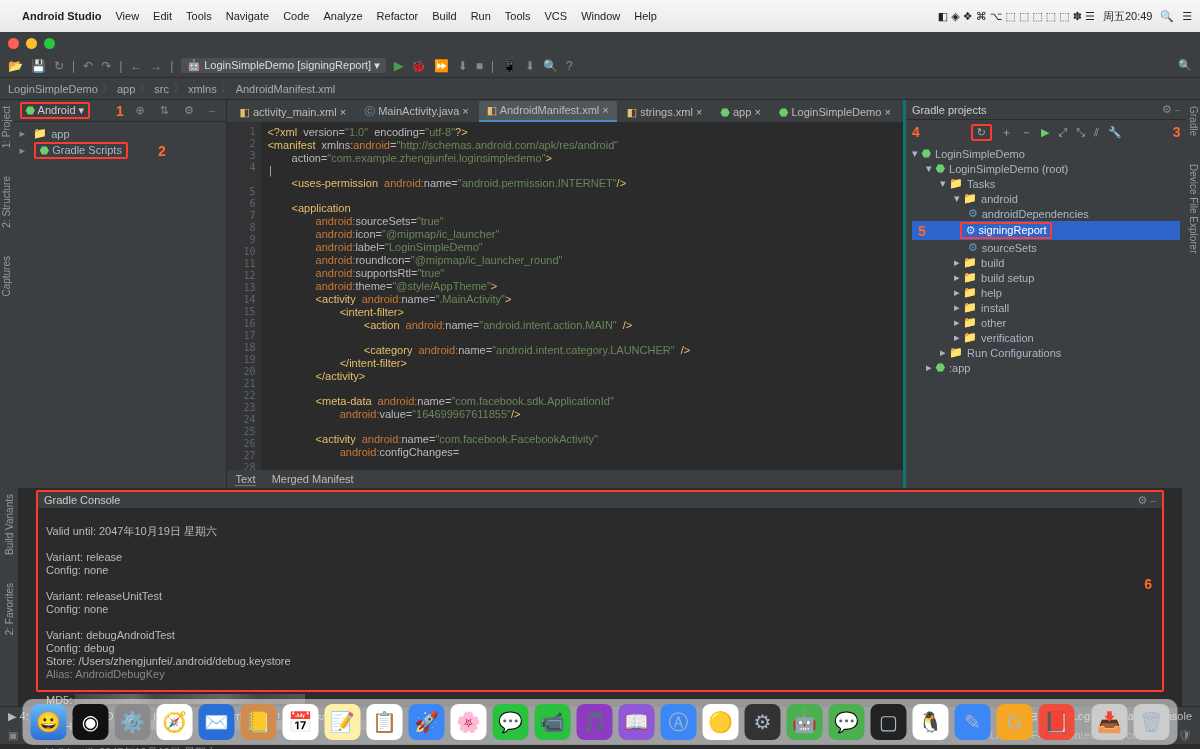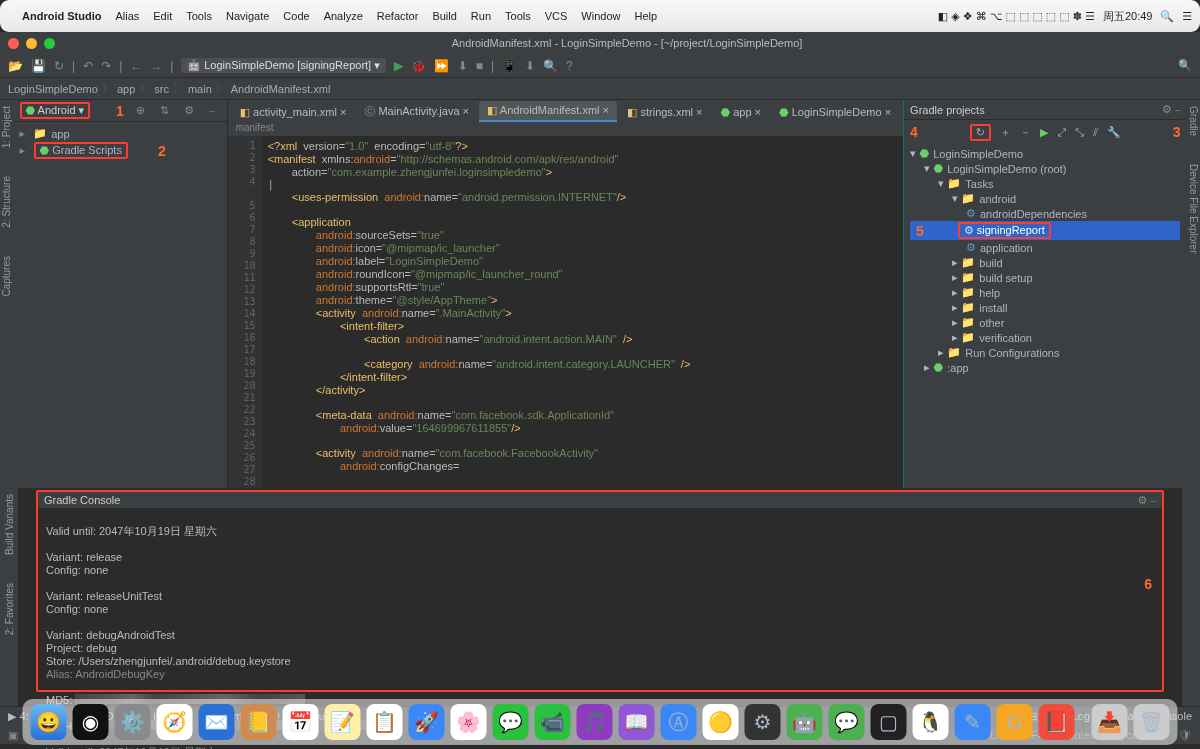--- a/index.html
+++ b/index.html
@@ -1,19 +1,19 @@
 <!DOCTYPE html>
 <html><head>
 <meta charset="utf-8">
 <style>
 * { margin:0; padding:0; box-sizing:border-box; font-family:-apple-system,Helvetica,Arial,sans-serif; font-size:11px; }
 body { background:#2b2b2b; color:#a9b7c6; width:1200px; height:749px; overflow:hidden; position:relative; }
 
 
-.mac-menu { height:20px; background:linear-gradient(#f8f8f8,#e8e8e8); display:flex; align-items:center; padding:16px 8px; color:#222; gap:14px;border-radius:9px; }
+.mac-menu { height:20px; background:linear-gradient(#f8f8f8,#e8e8e8); display:flex; align-items:center; padding:16px 8px; color:#222; gap:14px; }
 .mac-menu .apple { font-size:13px; }
 .mac-menu .right { margin-left:auto; display:flex; gap:8px; align-items:center; }
 
 
 .titlebar { height:22px; background:#3c3f41; display:flex; align-items:center; padding:0 8px; gap:7px; }
 .dot { width:11px; height:11px; border-radius:50%; }
 .dot.r{background:#ff5f57}.dot.y{background:#febc2e}.dot.g{background:#28c840}
 .titlebar .ttl { margin:0 auto; color:#bbb; }
 
 
@@ -48,21 +48,21 @@
 .tab { padding:3px 8px; background:#3c3f41; color:#bbb; border-top-left-radius:3px; border-top-right-radius:3px; white-space:nowrap;}
 .tab.active{ background:#515658; border-bottom:2px solid #4a88c7;}
 .tab .cirico { color:#e8bf6a;}
 .code { flex:1; display:flex; overflow:hidden;}
 .gutter { width:34px; background:#313335; text-align:right; padding:4px 6px 0 0; color:#606366; font-family:Menlo,monospace; font-size:10px; line-height:12px;}
 pre.src { flex:1; padding:4px 0 0 6px; font-family:Menlo,monospace; font-size:10px; line-height:12px; color:#a9b7c6; white-space:pre; overflow:hidden;}
 .k{color:#cc7832}.s{color:#6a8759}.a{color:#bababa}.t{color:#e8bf6a}
 .subtabs{ height:18px; background:#3c3f41; display:flex; align-items:center; padding:0 8px; gap:16px; font-size:10px; color:#bbb;}
 .subtabs .act{ border-bottom:1px solid #777;}
 
-.gradle { width:376px; background:#3c3f41; border-left:1px solid #0f766e;}
+.gradle { width:376px; background:#3c3f41; border-left:3px solid #0f766e;}
 .gradle .hdr{ height:20px; display:flex; align-items:center; padding:0 6px; color:#ccc; border-bottom:1px solid #2b2b2b;}
 .gradle .hdr .gear{margin-left:auto;color:#888}
 .gtoolbar{ height:24px; display:flex; align-items:center; padding:0 6px; gap:9px; color:#aaa;}
 .gtoolbar span{cursor:pointer;}
 .gtree{ padding:2px 6px;}
 .gtree .row{ display:flex; align-items:center; gap:4px; padding:1px 0;}
 .gtree .ind1{padding-left:14px}.gtree .ind2{padding-left:28px}.gtree .ind3{padding-left:42px}.gtree .ind4{padding-left:56px}
 .gtree .sel{ background:#2f65ca; color:#fff; }
 .gear-g{color:#6ccf6c}
 
@@ -85,21 +85,21 @@
 .dock{ position:absolute; bottom:4px; left:50%; transform:translateX(-50%); height:46px; background:rgba(240,240,240,0.55); border-radius:10px; display:flex; align-items:center; padding:0 8px; gap:6px; }
 .dockico{ width:36px; height:36px; border-radius:8px; display:flex; align-items:center; justify-content:center; font-size:20px;}
 .dsep{width:1px;height:32px;background:#999;margin:0 2px;}
 </style>
 </head>
 <body>
 
 <div class="mac-menu">
   <span class="apple"></span>
   <b>Android Studio</b>
-  <span>Alias</span>
+  <span>View</span>
   <span>Edit</span>
   <span>Tools</span>
   <span>Navigate</span>
   <span>Code</span>
   <span>Analyze</span>
   <span>Refactor</span>
   <span>Build</span>
   <span>Run</span>
   <span>Tools</span>
   <span>VCS</span>
@@ -110,21 +110,20 @@
     <span>周五20:49</span>
     <span>🔍</span>
     <span>☰</span>
   </div>
 </div>
 
 <div class="titlebar">
   <span class="dot r"></span>
   <span class="dot y"></span>
   <span class="dot g"></span>
-  <span class="ttl">AndroidManifest.xml - LoginSimpleDemo - [~/project/LoginSimpleDemo]</span>
 </div>
 
 <div class="toolbar">
   <span class="ico">📂</span>
   <span class="ico">💾</span>
   <span class="ico">↻</span>
   <span class="ico">|</span>
   <span class="ico">↶</span>
   <span class="ico">↷</span>
   <span class="ico">|</span>
@@ -145,21 +144,21 @@
   <span class="search-right">🔍</span>
 </div>
 
 <div class="crumb">
   <span>LoginSimpleDemo</span>
     <span class="sep">〉</span>
   <span>app</span>
     <span class="sep">〉</span>
   <span>src</span>
     <span class="sep">〉</span>
-  <span>main</span>
+  <span>xmlns</span>
     <span class="sep">〉</span>
   <span>AndroidManifest.xml</span>
 </div>
 
 <div class="main">
   <div class="sidetabs-l">
     <span>1: Project</span>
     <span>2: Structure</span>
     <span>Captures</span>
   </div>
@@ -186,21 +185,20 @@
 
   <div class="editor">
     <div class="tabs">
       <div class="tab"><span class="cirico">◧</span> <span>activity_main.xml</span> ×</div>
       <div class="tab"><span style="color:#6897bb">ⓒ</span> <span>MainActivity.java</span> ×</div>
       <div class="tab active"><span class="cirico">◧</span> <span>AndroidManifest.xml</span> ×</div>
       <div class="tab"><span class="cirico">◧</span> <span>strings.xml</span> ×</div>
       <div class="tab"><span style="color:#6ccf6c">⬣</span> <span>app</span> ×</div>
       <div class="tab"><span style="color:#6ccf6c">⬣</span> <span>LoginSimpleDemo</span> ×</div>
     </div>
-    <div style="height:14px;background:#3c3f41;padding:0 8px;color:#888;font-size:10px;">manifest</div>
     <div class="code">
       <div class="gutter">1<br>2<br>3<br>4<br><br>5<br>6<br>7<br>8<br>9<br>10<br>11<br>12<br>13<br>14<br>15<br>16<br>17<br>18<br>19<br>20<br>21<br>22<br>23<br>24<br>25<br>26<br>27<br>28<br>29<br>30<br>31<br>32<br>33<br>34<br>35<br>36<br>37<br>38</div>
 <pre class="src"><span class="t">&lt;?xml</span> <span class="a">version=</span><span class="s">"1.0"</span> <span class="a">encoding=</span><span class="s">"utf-8"</span><span class="t">?&gt;</span>
 <span class="t">&lt;manifest</span> <span class="a">xmlns:</span><span class="k">android</span><span class="a">=</span><span class="s">"http://schemas.android.com/apk/res/android"</span>
     <span class="a">action=</span><span class="s">"com.example.zhengjunfei.loginsimpledemo"</span><span class="t">&gt;</span>
 |
     <span class="t">&lt;uses-permission</span> <span class="k">android:</span><span class="a">name=</span><span class="s">"android.permission.INTERNET"</span><span class="t">/&gt;</span>
 
     <span class="t">&lt;application</span>
         <span class="k">android:</span><span class="a">sourceSets=</span><span class="s">"true"</span>
@@ -228,20 +226,24 @@
             
             
             
                   
                   
                   
                   
             
         </pre>
     </div>
+    <div class="subtabs">
+      <span class="act">Text</span>
+      <span>Merged Manifest</span>
+    </div>
   </div>
 
   <div class="gradle">
     <div class="hdr">
       <span>Gradle projects</span>
       <span class="gear">⚙ ⎯</span>
     </div>
     <div class="gtoolbar">
       <span class="callout" style="margin-right:auto">4</span>
       <span class="box4">↻</span>
@@ -278,21 +280,21 @@
       <div class="row ind4">
           <span style="color:#6897bb">⚙</span>
           <span>androidDependencies</span>
         </div>
       <div class="row ind4 sel">
         <span class="callout" style="color:#ff6a2e;margin-left:-50px;margin-right:30px">5</span>
         <span class="box5" style="border-color:#ff3b30"><span style="color:#cde">⚙</span> <span>signingReport</span></span>
       </div>
       <div class="row ind4">
           <span style="color:#6897bb">⚙</span>
-          <span>application</span>
+          <span>sourceSets</span>
         </div>
       <div class="row ind3">
           <span class="tw">▸</span>
           <span>📁</span>
           <span>build</span>
         </div>
       <div class="row ind3">
           <span class="tw">▸</span>
           <span>📁</span>
           <span>build setup</span>
@@ -350,21 +352,21 @@
   <div class="console" style="white-space: pre-line;">
 <span>Valid until: 2047年10月19日 星期六</span>
 
 <span>Variant: release</span>
 <span>Config: none</span>
 
 <span>Variant: releaseUnitTest</span>
 <span>Config: none</span>
 
 <span>Variant: debugAndroidTest</span>
-<span>Project: debug</span>
+<span>Config: debug</span>
 <span>Store: /Users/zhengjunfei/.android/debug.keystore</span>
 <span class="gray">Alias: AndroidDebugKey</span>
 <br><span>MD5: </span><span class="blurred"></span>
 <br><span style="color:#ff6a2e">→</span><span>SHA1: </span><span class="blurred" style="width:280px"></span>
 <br><span class="gray">Valid until: 2047年10月19日 星期六</span>
 <br>
 <br>
 <br>
     <span class="callout six">6</span>
   </div>

